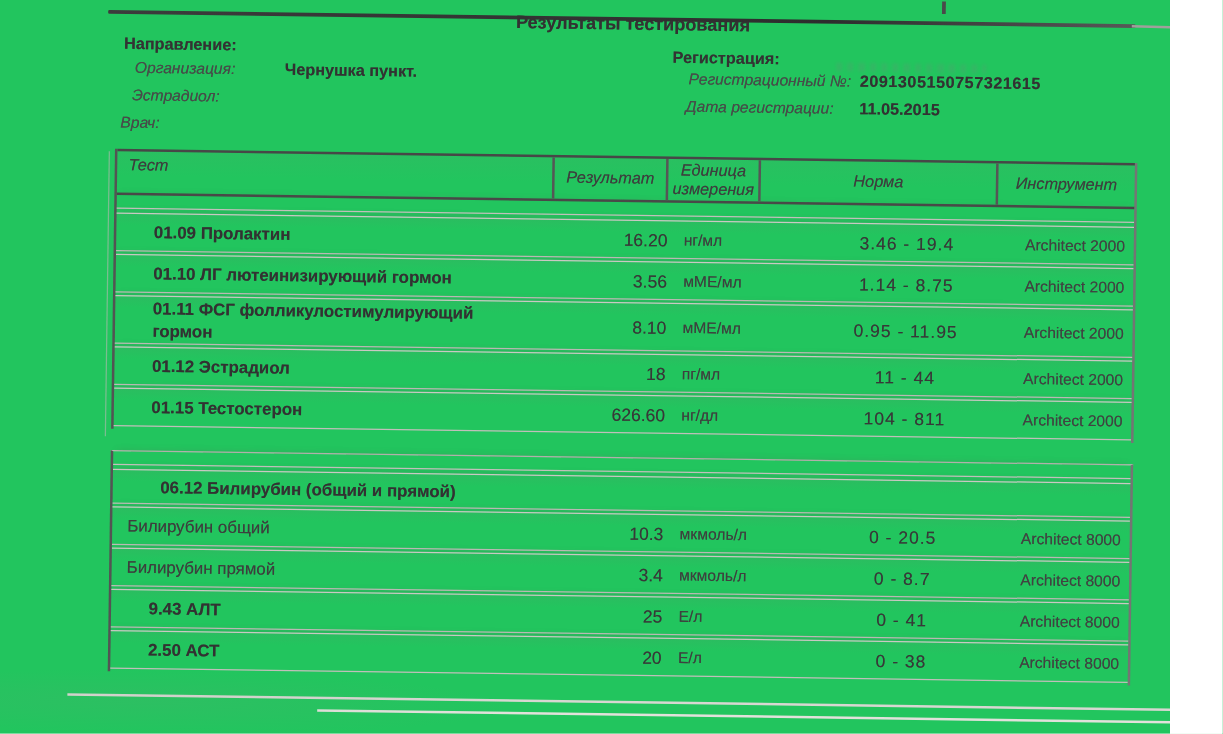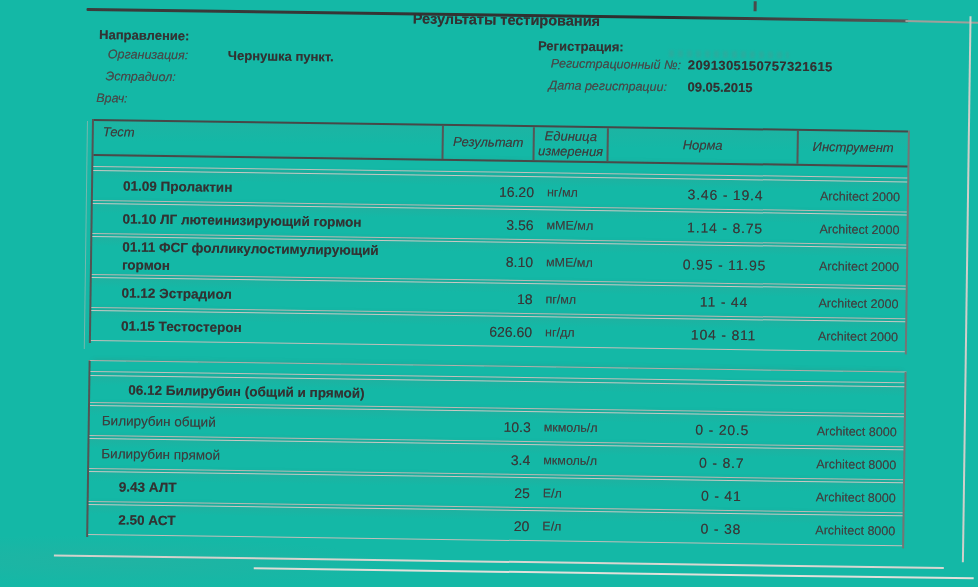--- a/index.html
+++ b/index.html
@@ -1,20 +1,20 @@
 <!DOCTYPE html>
 <html><head>
 <meta charset="utf-8">
 <style>
   html, body { margin:0; padding:0; background:#ffffff; }
   body { font-family:"Liberation Sans", sans-serif; }
 
   .page {
-    position:relative; width:978px; height:587px;
-    background:#14b8a6; overflow:hidden;
+    position:relative; width:892px; height:587px;
+    background:#22c55e; overflow:hidden;padding-left:44px;
   }
   
   .scan {
     position:absolute; inset:0;
     transform:rotate(0.8deg); transform-origin:92px 119px;
     color:#3a3a3a; text-shadow:0 0 0.45px rgba(55,55,55,0.6);
   }
 
   
   .topline { position:absolute; left:85px; top:8px; width:822px; height:2.5px;
@@ -116,21 +116,21 @@
       <span class="f-label">Врач:</span>
     </div>
 
     <div class="reg-title">Регистрация:</div>
     <div class="hfield regnum">
       <span class="f-label">Регистрационный №:</span>
       <span class="f-value">2091305150757321615</span>
     </div>
     <div class="hfield regdate">
       <span class="f-label">Дата регистрации:</span>
-      <span class="f-value">09.05.2015</span>
+      <span class="f-value">11.05.2015</span>
     </div>
 
     <div class="rtable" id="table1">
         <div class="thead">
           <div class="th th-0">Тест</div>
           <div class="th th-1">Результат</div>
           <div class="th th-2">Единица измерения</div>
           <div class="th th-3">Норма</div>
           <div class="th th-4">Инструмент</div>
         </div>

